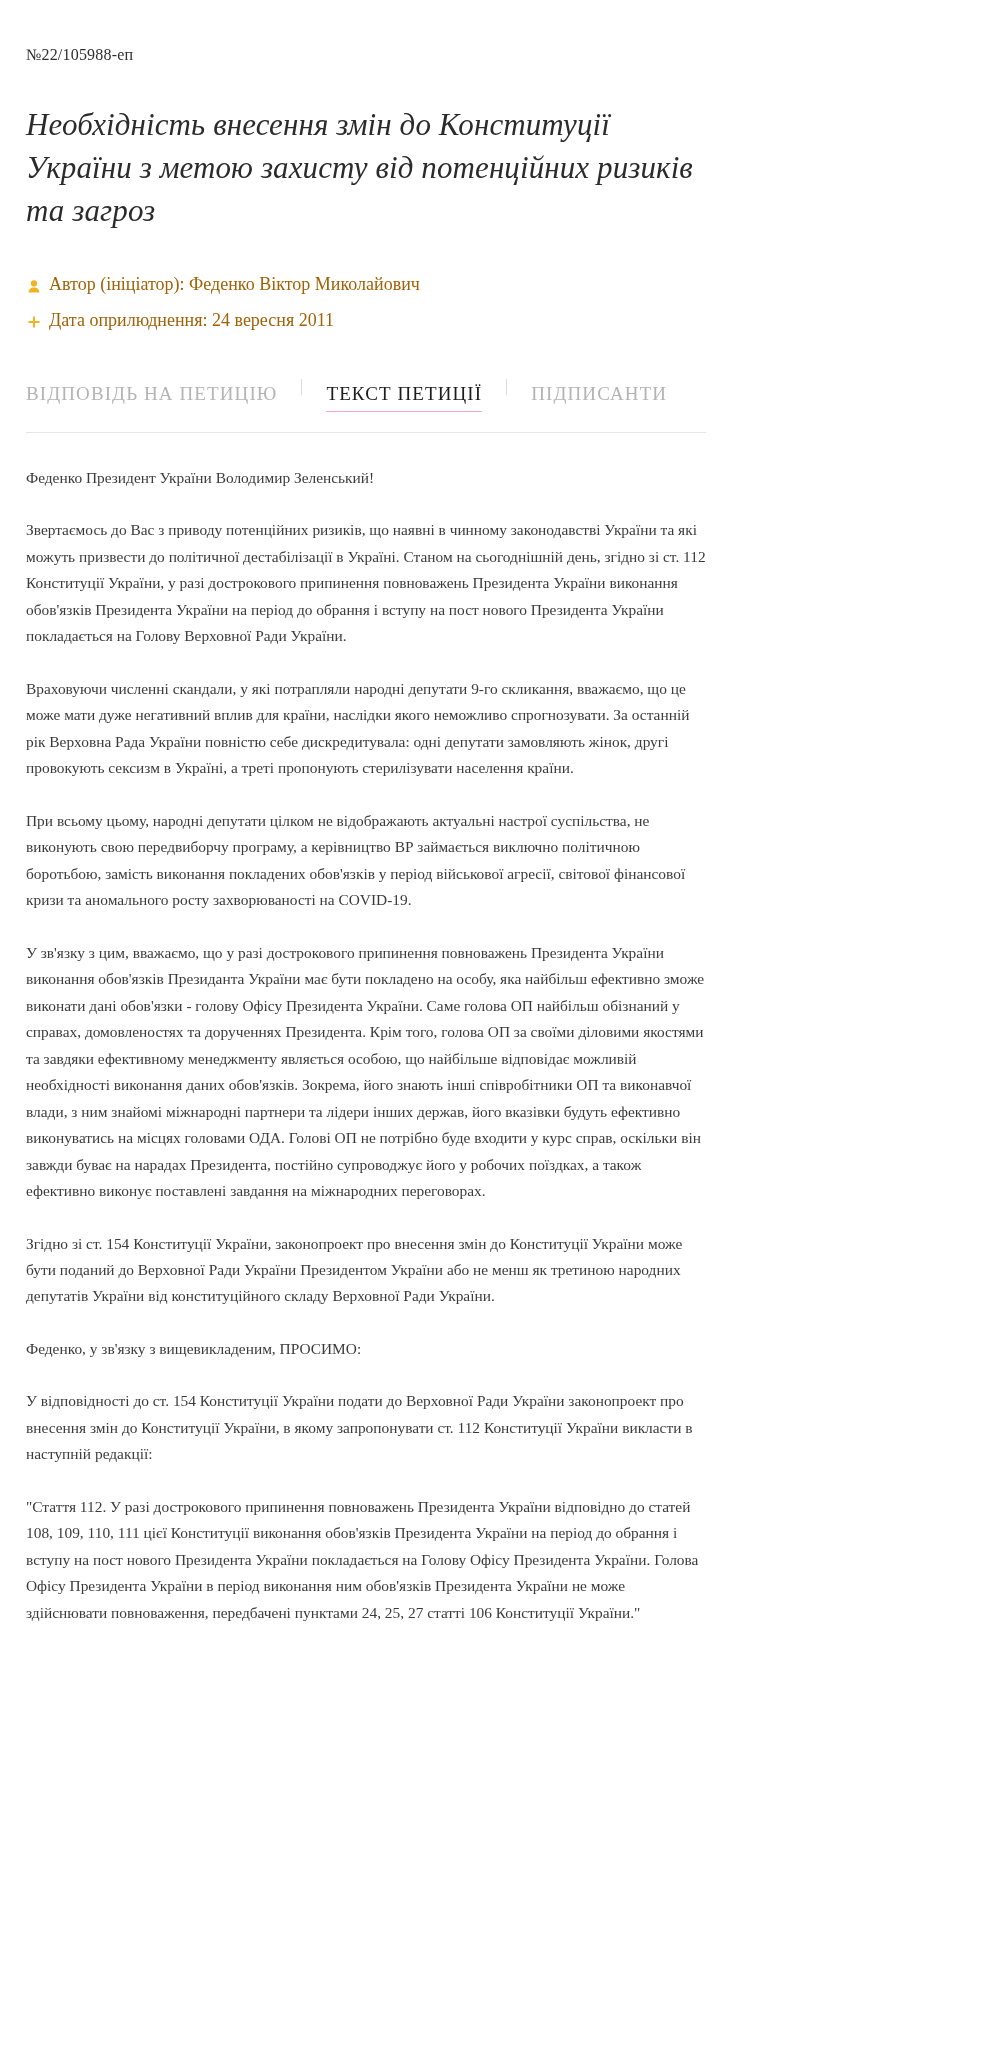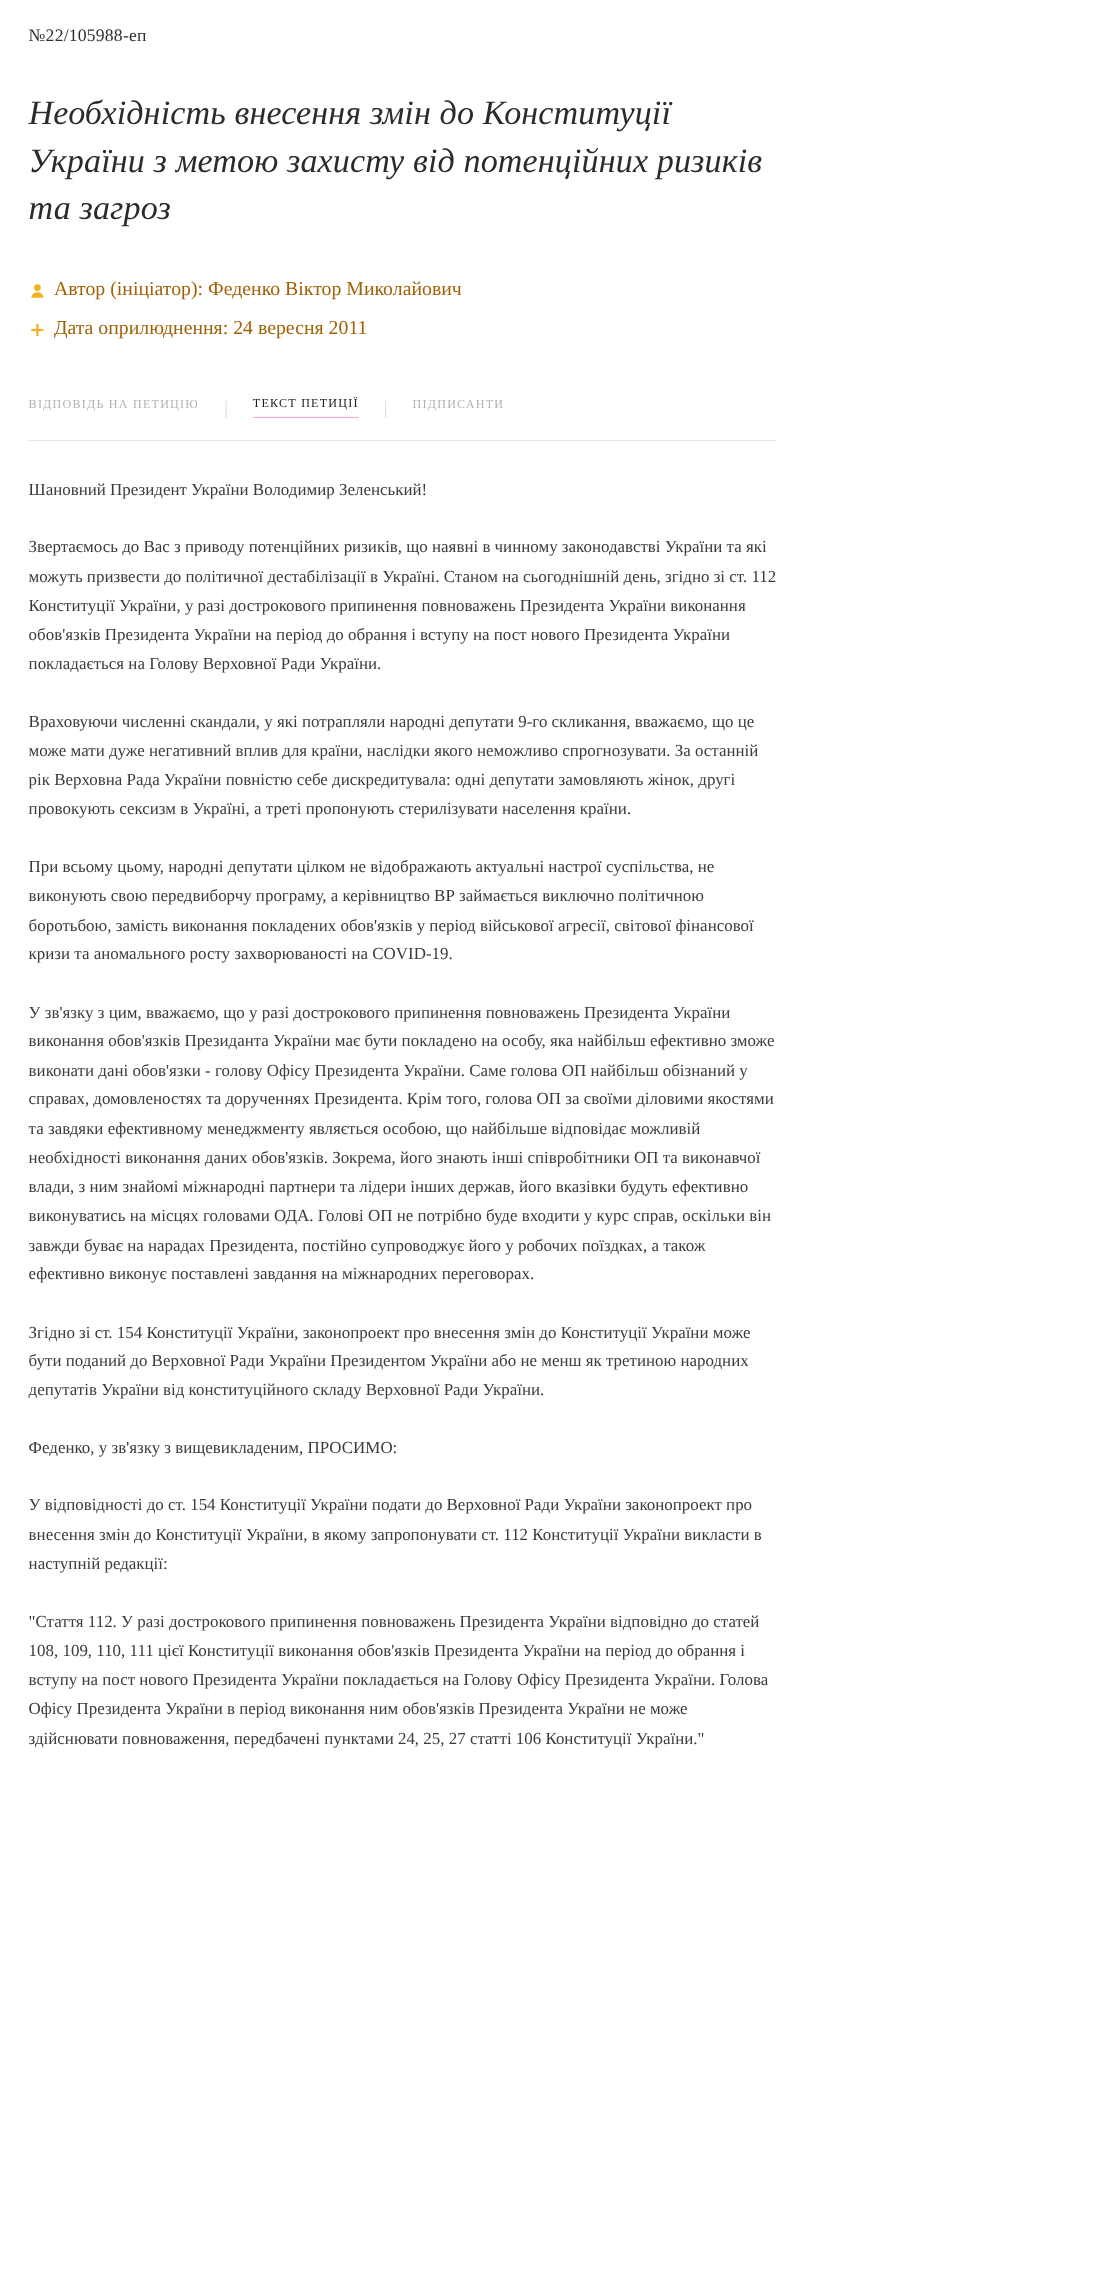--- a/index.html
+++ b/index.html
@@ -14,21 +14,21 @@
   }
   .page {
     width: 1003px;
     box-sizing: border-box;
     padding: 0;
     background: #ffffff;
   }
   .content {
     width: 680px;
     margin: 0 0 0 26px;
-    padding-top: 24px;
+    padding-top: 46px;
   }
   .petition-number {
     font-family: "Liberation Serif", serif;
     font-size: 16px;
     color: #2f2f2f;
     letter-spacing: 0.2px;
     margin-bottom: 40px;
   }
   h1.petition-title {
     font-family: "Liberation Serif", serif;
@@ -56,23 +56,23 @@
     display: inline-flex;
     align-items: center;
     justify-content: center;
     position: relative;
     top: 2px;
   }
   .meta-icon svg { display:block; }
   .tabs {
     margin-top: 44px;
     display: flex;
-    align-items: flex-end;
+    align-items: flex-start;
     font-family: "Liberation Serif", serif;
-    font-size: 11px;
+    font-size: 19px;
     letter-spacing: 1.1px;
   }
   .tab {
     color: #b4b4b4;
     text-decoration: none;
     padding: 4px 0 6px 0;
     white-space: nowrap;
     cursor: pointer;
   }
   .tab.active {
@@ -133,21 +133,21 @@
       <a class="tab" href="#">ВІДПОВІДЬ НА ПЕТИЦІЮ</a>
       <span class="tab-sep"></span>
       <a class="tab active" href="#">ТЕКСТ ПЕТИЦІЇ</a>
       <span class="tab-sep"></span>
       <a class="tab" href="#">ПІДПИСАНТИ</a>
     </div>
 
     <div class="divider"></div>
 
     <div class="body-text">
-      <p>Шановний Президент України Володимир Зеленський!</p>
+      <p>Феденко Президент України Володимир Зеленський!</p>
       <p>Звертаємось до Вас з приводу потенційних ризиків, що наявні в чинному законодавстві України та які можуть призвести до політичної дестабілізації в Україні. Станом на сьогоднішній день, згідно зі ст. 112 Конституції України, у разі дострокового припинення повноважень Президента України виконання обов'язків Президента України на період до обрання і вступу на пост нового Президента України покладається на Голову Верховної Ради України.</p>
       <p>Враховуючи численні скандали, у які потрапляли народні депутати 9-го скликання, вважаємо, що це може мати дуже негативний вплив для країни, наслідки якого неможливо спрогнозувати. За останній рік Верховна Рада України повністю себе дискредитувала: одні депутати замовляють жінок, другі провокують сексизм в Україні, а треті пропонують стерилізувати населення країни.</p>
       <p>При всьому цьому, народні депутати цілком не відображають актуальні настрої суспільства, не виконують свою передвиборчу програму, а керівництво ВР займається виключно політичною боротьбою, замість виконання покладених обов'язків у період військової агресії, світової фінансової кризи та аномального росту захворюваності на COVID-19.</p>
       <p>У зв'язку з цим, вважаємо, що у разі дострокового припинення повноважень Президента України виконання обов'язків Президанта України має бути покладено на особу, яка найбільш ефективно зможе виконати дані обов'язки - голову Офісу Президента України. Саме голова ОП найбільш обізнаний у справах, домовленостях та дорученнях Президента. Крім того, голова ОП за своїми діловими якостями та завдяки ефективному менеджменту являється особою, що найбільше відповідає можливій необхідності виконання даних обов'язків. Зокрема, його знають інші співробітники ОП та виконавчої влади, з ним знайомі міжнародні партнери та лідери інших держав, його вказівки будуть ефективно виконуватись на місцях головами ОДА. Голові ОП не потрібно буде входити у курс справ, оскільки він завжди буває на нарадах Президента, постійно супроводжує його у робочих поїздках, а також ефективно виконує поставлені завдання на міжнародних переговорах.</p>
       <p>Згідно зі ст. 154 Конституції України, законопроект про внесення змін до Конституції України може бути поданий до Верховної Ради України Президентом України або не менш як третиною народних депутатів України від конституційного складу Верховної Ради України.</p>
       <p>Феденко, у зв'язку з вищевикладеним, ПРОСИМО:</p>
       <p>У відповідності до ст. 154 Конституції України подати до Верховної Ради України законопроект про внесення змін до Конституції України, в якому запропонувати ст. 112 Конституції України викласти в наступній редакції:</p>
       <p>"Стаття 112. У разі дострокового припинення повноважень Президента України відповідно до статей 108, 109, 110, 111 цієї Конституції виконання обов'язків Президента України на період до обрання і вступу на пост нового Президента України покладається на Голову Офісу Президента України. Голова Офісу Президента України в період виконання ним обов'язків Президента України не може здійснювати повноваження, передбачені пунктами 24, 25, 27 статті 106 Конституції України."</p>
     </div>
 

